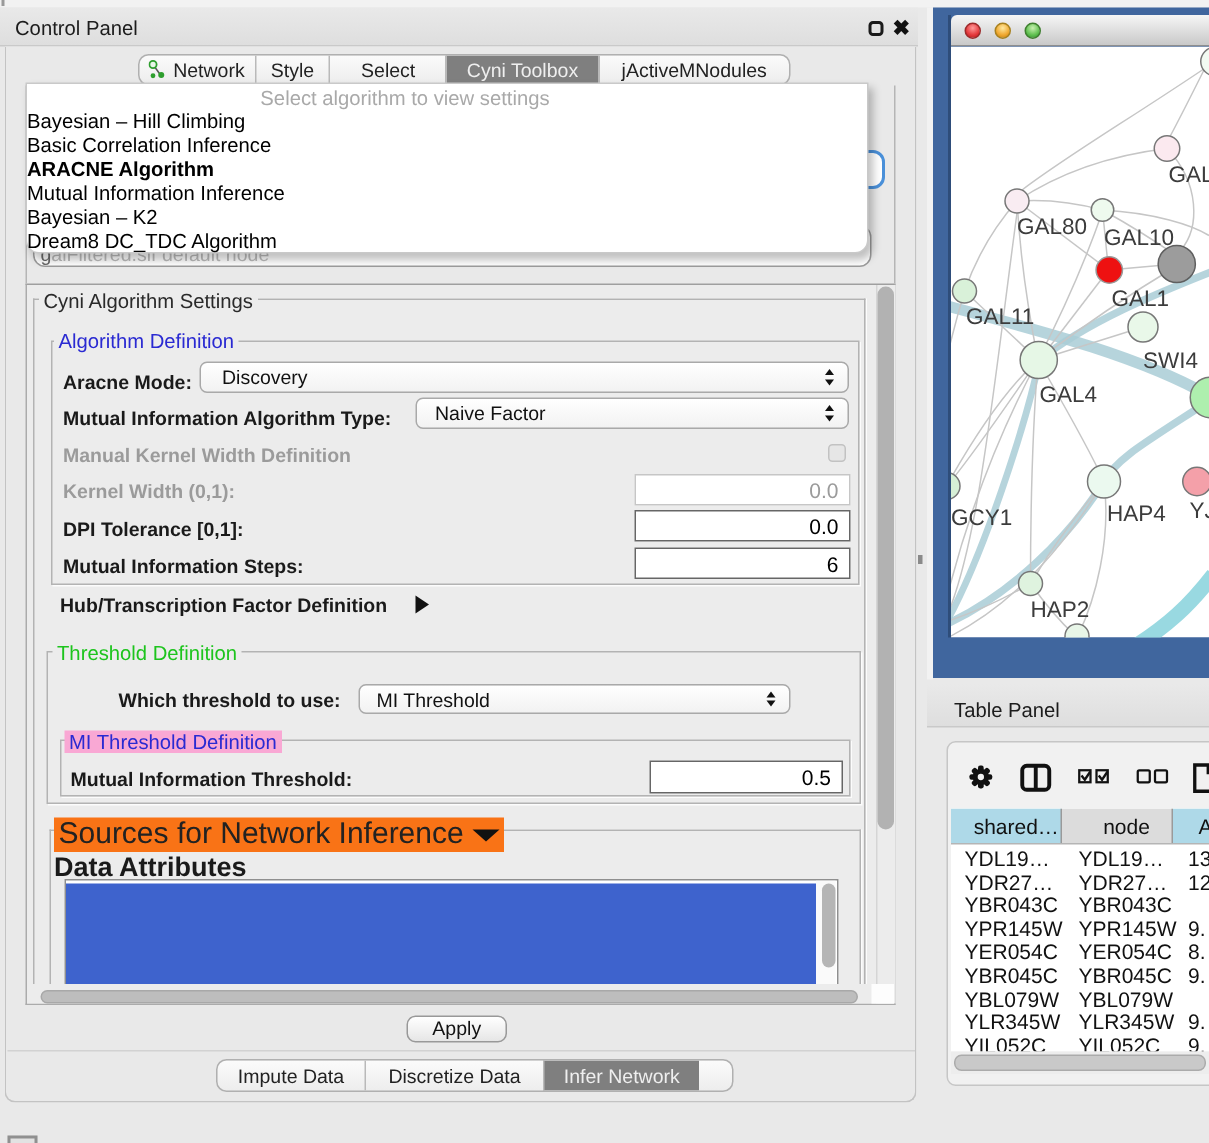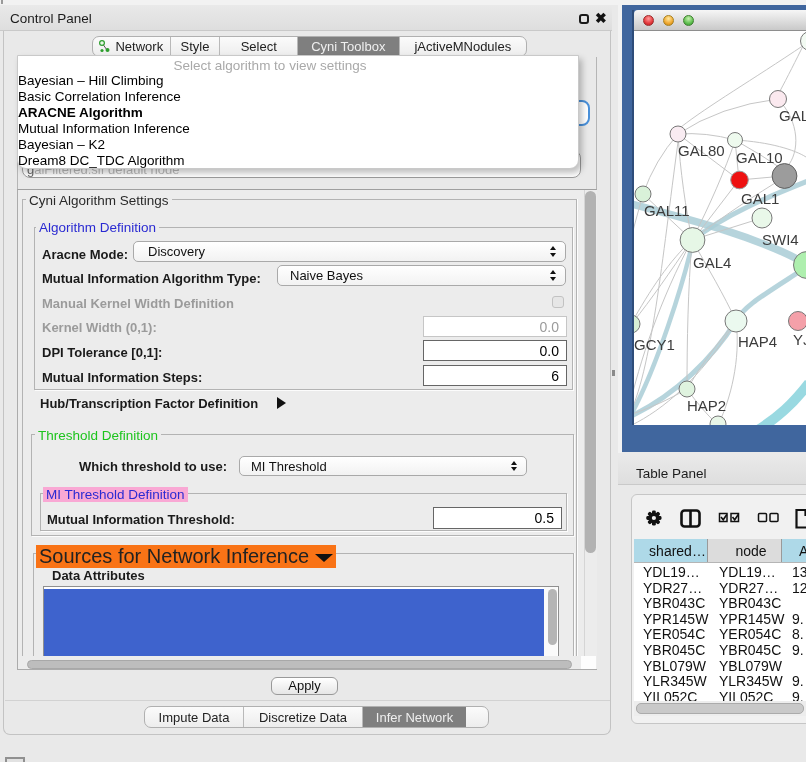--- a/index.html
+++ b/index.html
@@ -50,21 +50,21 @@
 
 <div class="abs" style="left:34px;top:227px;width:539px;height:163px;border:1px solid #b3b3b3;box-shadow:1px 1px 0 rgba(255,255,255,.85);"></div>
 <div class="abs" style="left:36px;top:220px;background:#ececec;padding:0 3px;font-size:13.5px;color:#2a2ad2;">Algorithm Definition</div>
 
 <div class="abs" style="left:42px;top:247px;font-size:13px;font-weight:bold;color:#1a1a1a;">Aracne Mode:</div>
 <div class="abs combo" style="left:133px;top:241px;width:433px;height:21px;">
   <span style="margin-left:14px;">Discovery</span>
 </div>
 <div class="abs" style="left:42px;top:271px;font-size:13px;font-weight:bold;color:#1a1a1a;text-align:right;">Mutual Information Algorithm Type:</div>
 <div class="abs combo" style="left:277px;top:265px;width:289px;height:21px;">
-  <span style="margin-left:12px;">Naive Bayes</span>
+  <span style="margin-left:12px;">Naive Factor</span>
 </div>
 <div class="abs" style="left:42px;top:296px;font-size:13px;font-weight:bold;color:#9b9b9b;">Manual Kernel Width Definition</div>
 <div class="abs" style="left:552px;top:296px;width:12px;height:12px;background:#e6e6e6;border:1px solid #c2c2c2;border-radius:3px;"></div>
 <div class="abs" style="left:42px;top:320px;font-size:13px;font-weight:bold;color:#9b9b9b;">Kernel Width (0,1):</div>
 <div class="abs field" style="left:423px;top:316px;width:144px;height:21px;border:1px solid #c6c6c6;color:#9b9b9b;">0.0</div>
 <div class="abs" style="left:42px;top:345px;font-size:13px;font-weight:bold;color:#1a1a1a;">DPI Tolerance [0,1]:</div>
 <div class="abs field" style="left:423px;top:340px;width:144px;height:21px;border:1px solid #666;color:#000;">0.0</div>
 <div class="abs" style="left:42px;top:370px;font-size:13px;font-weight:bold;color:#1a1a1a;">Mutual Information Steps:</div>
 <div class="abs field" style="left:423px;top:365px;width:144px;height:21px;border:1px solid #666;color:#000;">6</div>
 
@@ -78,21 +78,21 @@
   <span style="margin-left:11px;">MI Threshold</span>
 </div>
 
 <div class="abs" style="left:40px;top:493px;width:527px;height:38px;border:1px solid #b3b3b3;box-shadow:1px 1px 0 rgba(255,255,255,.85);"></div>
 <div class="abs" style="left:43px;top:487px;background:#f9a8d4;padding:0 3px;font-size:13.5px;color:#2a2ad2;">MI Threshold Definition</div>
 <div class="abs" style="left:47px;top:512px;font-size:13px;font-weight:bold;color:#1a1a1a;">Mutual Information Threshold:</div>
 <div class="abs field" style="left:433px;top:507px;width:129px;height:22px;border:1px solid #666;color:#000;">0.5</div>
 
 <div class="abs" style="left:33px;top:553px;width:541px;height:114px;border:1px solid #b3b3b3;border-bottom:none;box-shadow:1px 0 0 rgba(255,255,255,.85);"></div>
 <div class="abs" style="left:36px;top:545px;background:#f97316;padding:0 3px;font-size:20px;color:#222;text-align:right;">Sources for Network Inference <span style="display:inline-block;width:0;height:0;border-top:8px solid #111;border-left:9px solid transparent;border-right:9px solid transparent;vertical-align:1px;"></span></div>
-<div class="abs" style="left:52px;top:568px;font-size:13px;font-weight:bold;color:#1a1a1a;">Data Attributes</div>
+<div class="abs" style="left:36px;top:568px;font-size:18px;font-weight:bold;color:#1a1a1a;">Data Attributes</div>
 
 <div class="abs" style="left:43px;top:586px;width:516px;height:73px;border:1px solid #8f8f8f;background:#fff;overflow:hidden;">
   <div style="position:absolute;left:0;top:2px;width:501px;height:69px;background:#3e63cd;"></div>
   <div style="position:absolute;right:1px;top:0;width:13px;height:71px;background:#fafafa;"></div>
   <div style="position:absolute;right:1.5px;top:2px;width:9px;height:56px;background:#b5b5b5;border-radius:5px;"></div>
 </div>
 
 <div class="abs" style="left:584px;top:190px;width:13px;height:479px;background:#ececec;border-left:1px solid #d5d5d5;"></div>
 <div class="abs" style="left:585px;top:191px;width:11px;height:362px;background:#b2b2b2;border-radius:6px;"></div>
 <div class="abs" style="left:18px;top:656px;width:578px;height:13px;background:#ececec;"></div>

